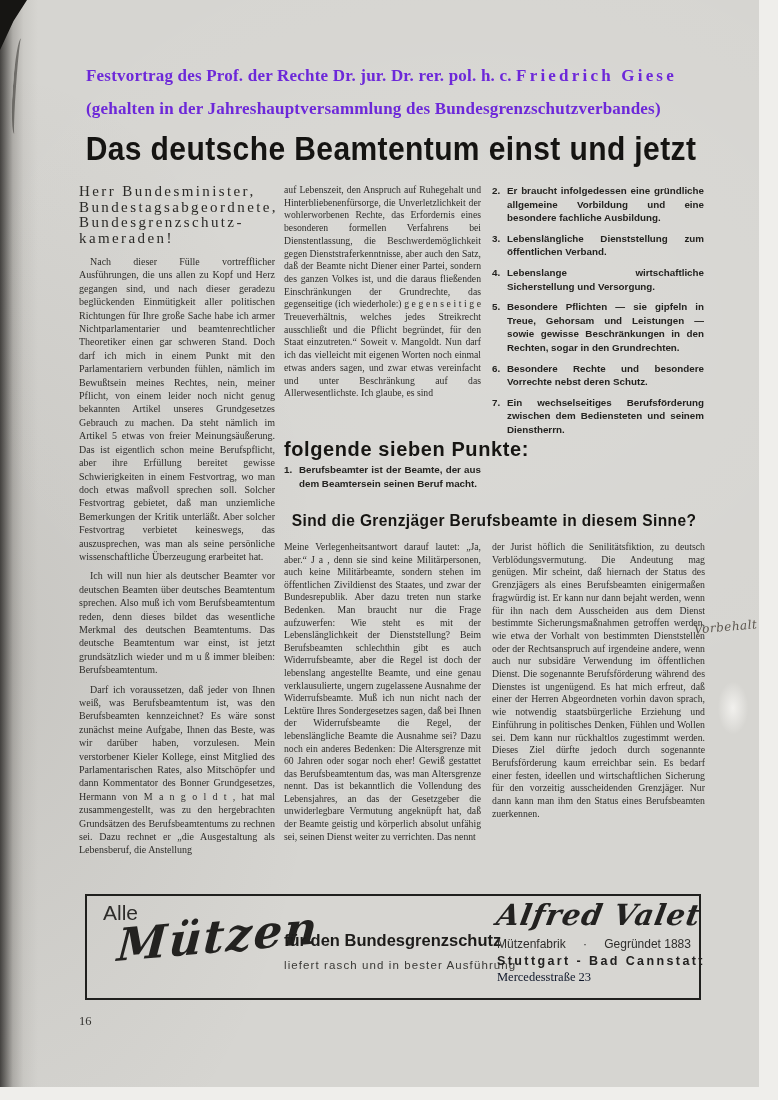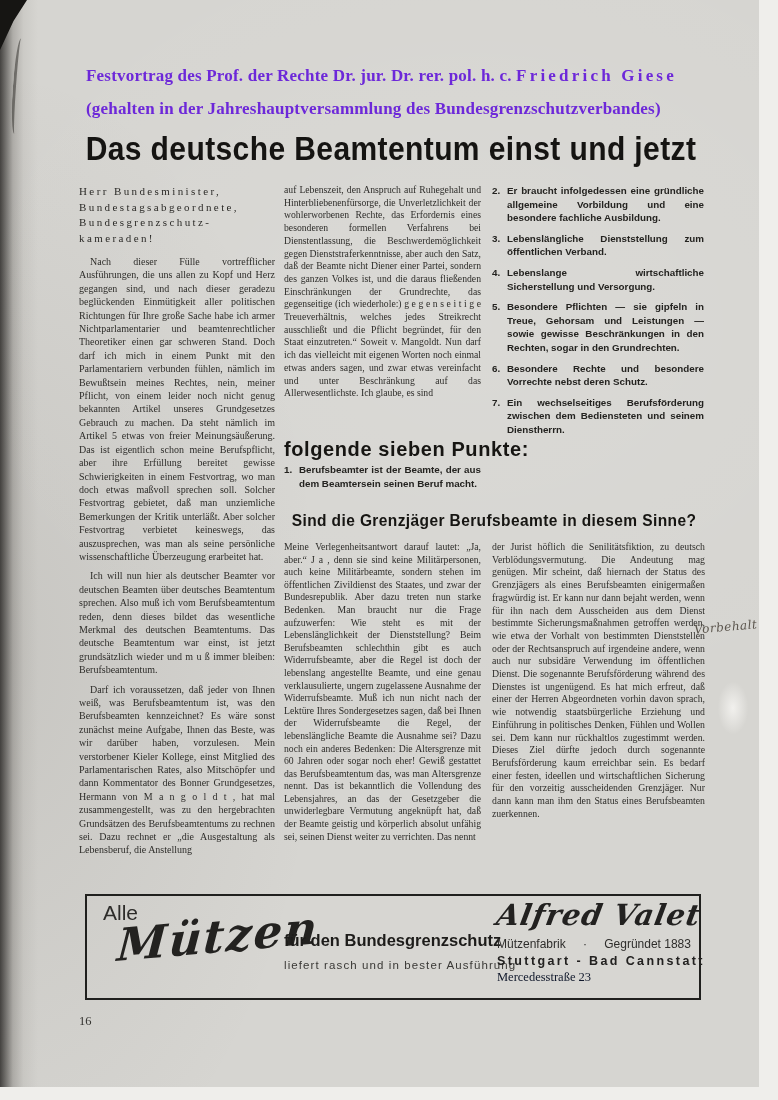--- a/index.html
+++ b/index.html
@@ -43,21 +43,21 @@
   .main-title{
     position:absolute;left:80px;top:132px;width:622px;text-align:center;
     font-family:"Liberation Sans", sans-serif;font-weight:bold;
     font-size:30px;color:#151412;letter-spacing:.4px;transform:scaleY(1.1);
     white-space:nowrap;
   }
 
   .bt{font-size:10px;line-height:13.4px;text-align:justify;color:#2e2d2a;hyphens:auto;}
   .bt p{margin:0 0 6px 0;text-indent:11px;}
   .salutation{
-    font-size:11px;line-height:15.5px;letter-spacing:2.4px;
+    font-size:15px;line-height:15.5px;letter-spacing:2.4px;
     color:#2b2a27;margin-bottom:9px;white-space:nowrap;
   }
   .col1{position:absolute;left:79px;top:184px;width:196px;height:724px;overflow:hidden;}
   .col2u{position:absolute;left:284px;top:184px;width:197px;height:252px;overflow:hidden;font-size:9.7px;line-height:12.7px;}
   .col2u p{text-indent:0;}
   .points-heading{
     position:absolute;left:284px;top:438px;
     font-family:"Liberation Sans", sans-serif;font-weight:bold;
     font-size:20px;letter-spacing:.6px;color:#161512;transform:scaleY(1.05);
   }

